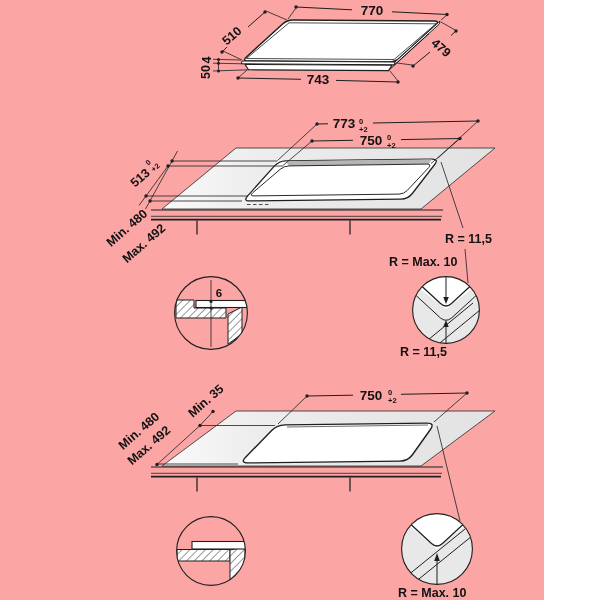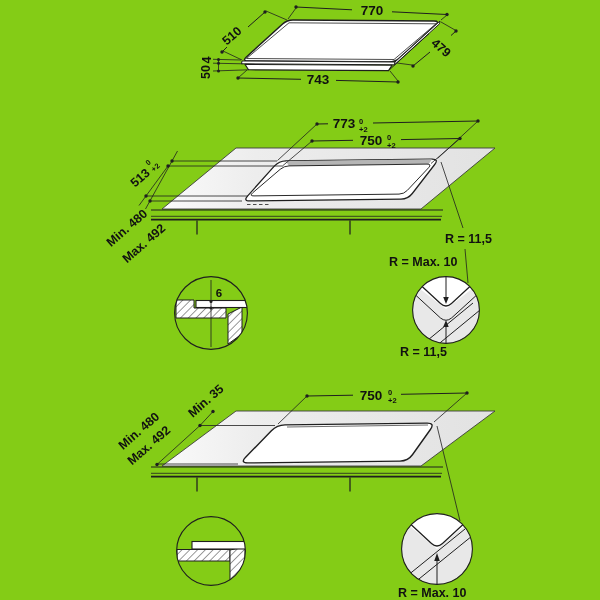--- a/index.html
+++ b/index.html
@@ -1,16 +1,16 @@
 <!DOCTYPE html>
 <html><head>
 <meta charset="utf-8">
 <style>
   html,body{margin:0;padding:0;background:#fff;}
-  #stage{position:relative;width:600px;height:600px;background:#84cc16;overflow:hidden;}
+  #stage{position:relative;width:544px;height:600px;background:#fca5a5;overflow:hidden;}
   svg{display:block;}
   .ln{stroke:#1f1f1f;fill:none;stroke-width:1;}
   .thin{stroke-width:0.8;}
   .med{stroke-width:1.25;}
   .thick{stroke-width:1.7;}
   .dot{fill:#1f1f1f;stroke:none;}
   .arrow{fill:#1f1f1f;stroke:none;}
   text{font-family:"Liberation Sans","DejaVu Sans",sans-serif;fill:#111;font-weight:bold;}
   .dim{font-size:13.5px;}
   .dimr{font-size:12.5px;}

